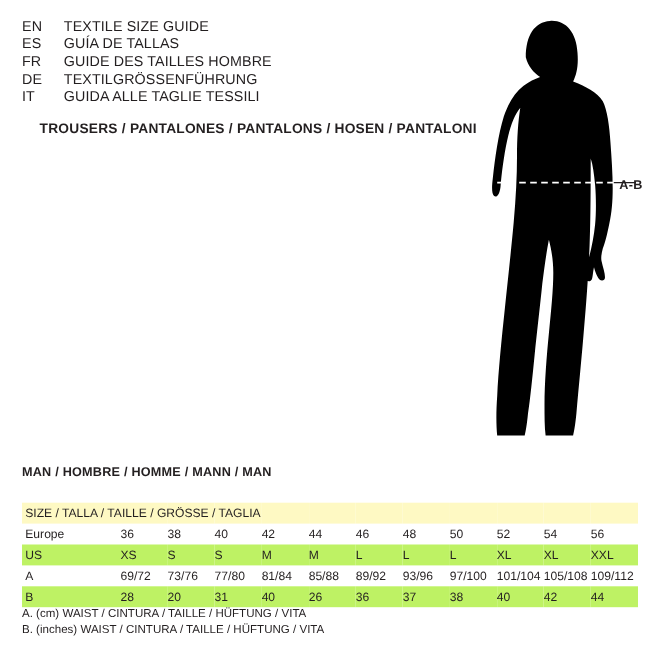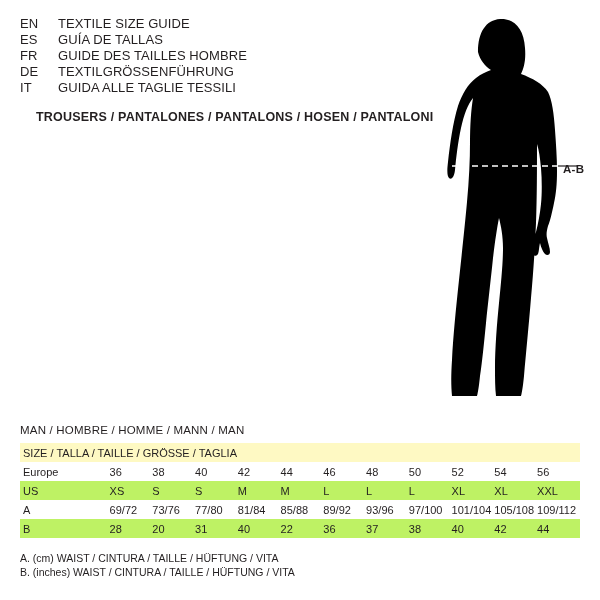--- a/index.html
+++ b/index.html
@@ -77,23 +77,23 @@
 
   
   .table-section {
     position: absolute;
     left: 20px;
     top: 424px;
     width: 560px;
   }
   .table-title {
     font-size: 11.5px;
-    font-weight: normal;
+    font-weight: bold;
     letter-spacing: 0.2px;
-    margin-bottom: 7px;
+    margin-bottom: 21px;
   }
   table.size-table {
     border-collapse: collapse;
     width: 560px;
     font-size: 11px;
     table-layout: fixed;
   }
   table.size-table td,
   table.size-table th {
     text-align: left;
@@ -288,21 +288,21 @@
           <td>101/104</td>
           <td>105/108</td>
           <td>109/112</td>
         </tr>
         <tr class="alt-row">
           <td>B</td>
           <td>28</td>
           <td>20</td>
           <td>31</td>
           <td>40</td>
-          <td>22</td>
+          <td>26</td>
           <td>36</td>
           <td>37</td>
           <td>38</td>
           <td>40</td>
           <td>42</td>
           <td>44</td>
         </tr>
       </tbody>
     </table>
   </div>

